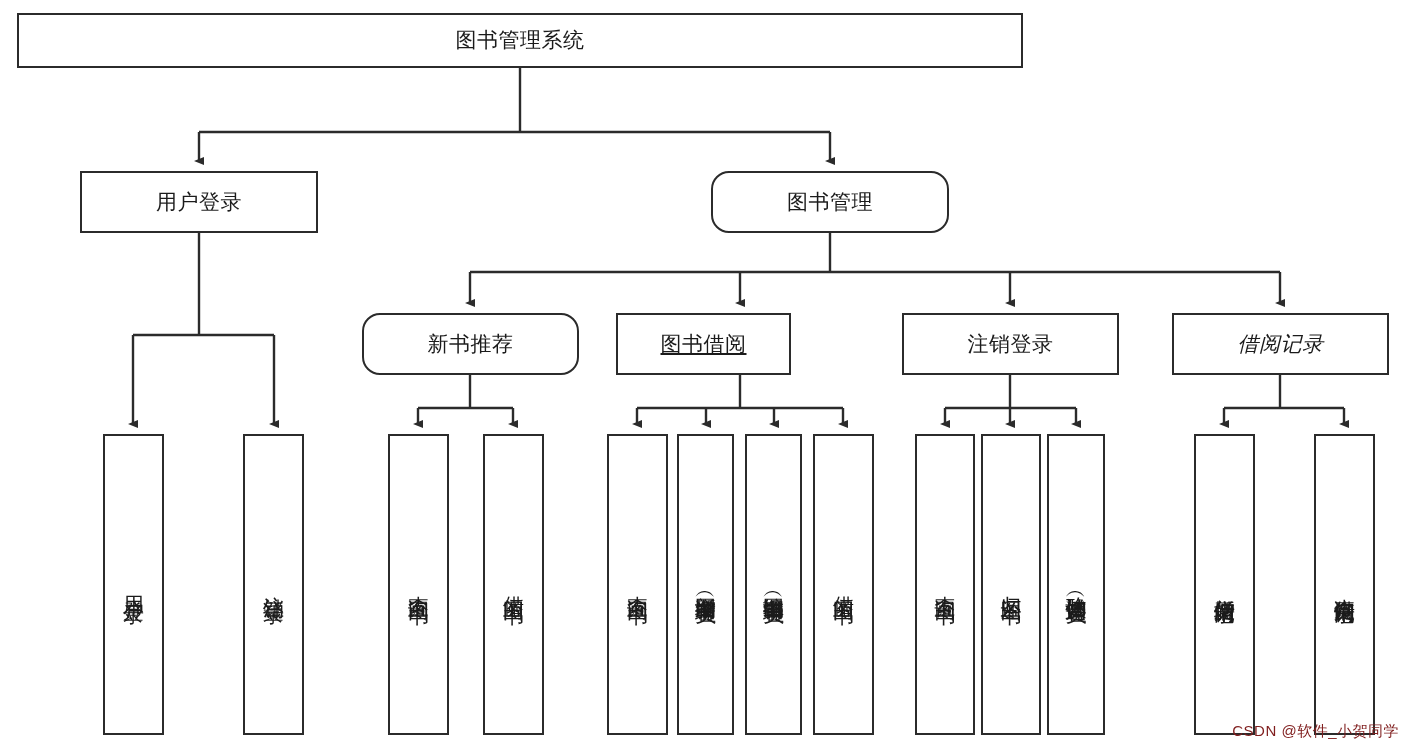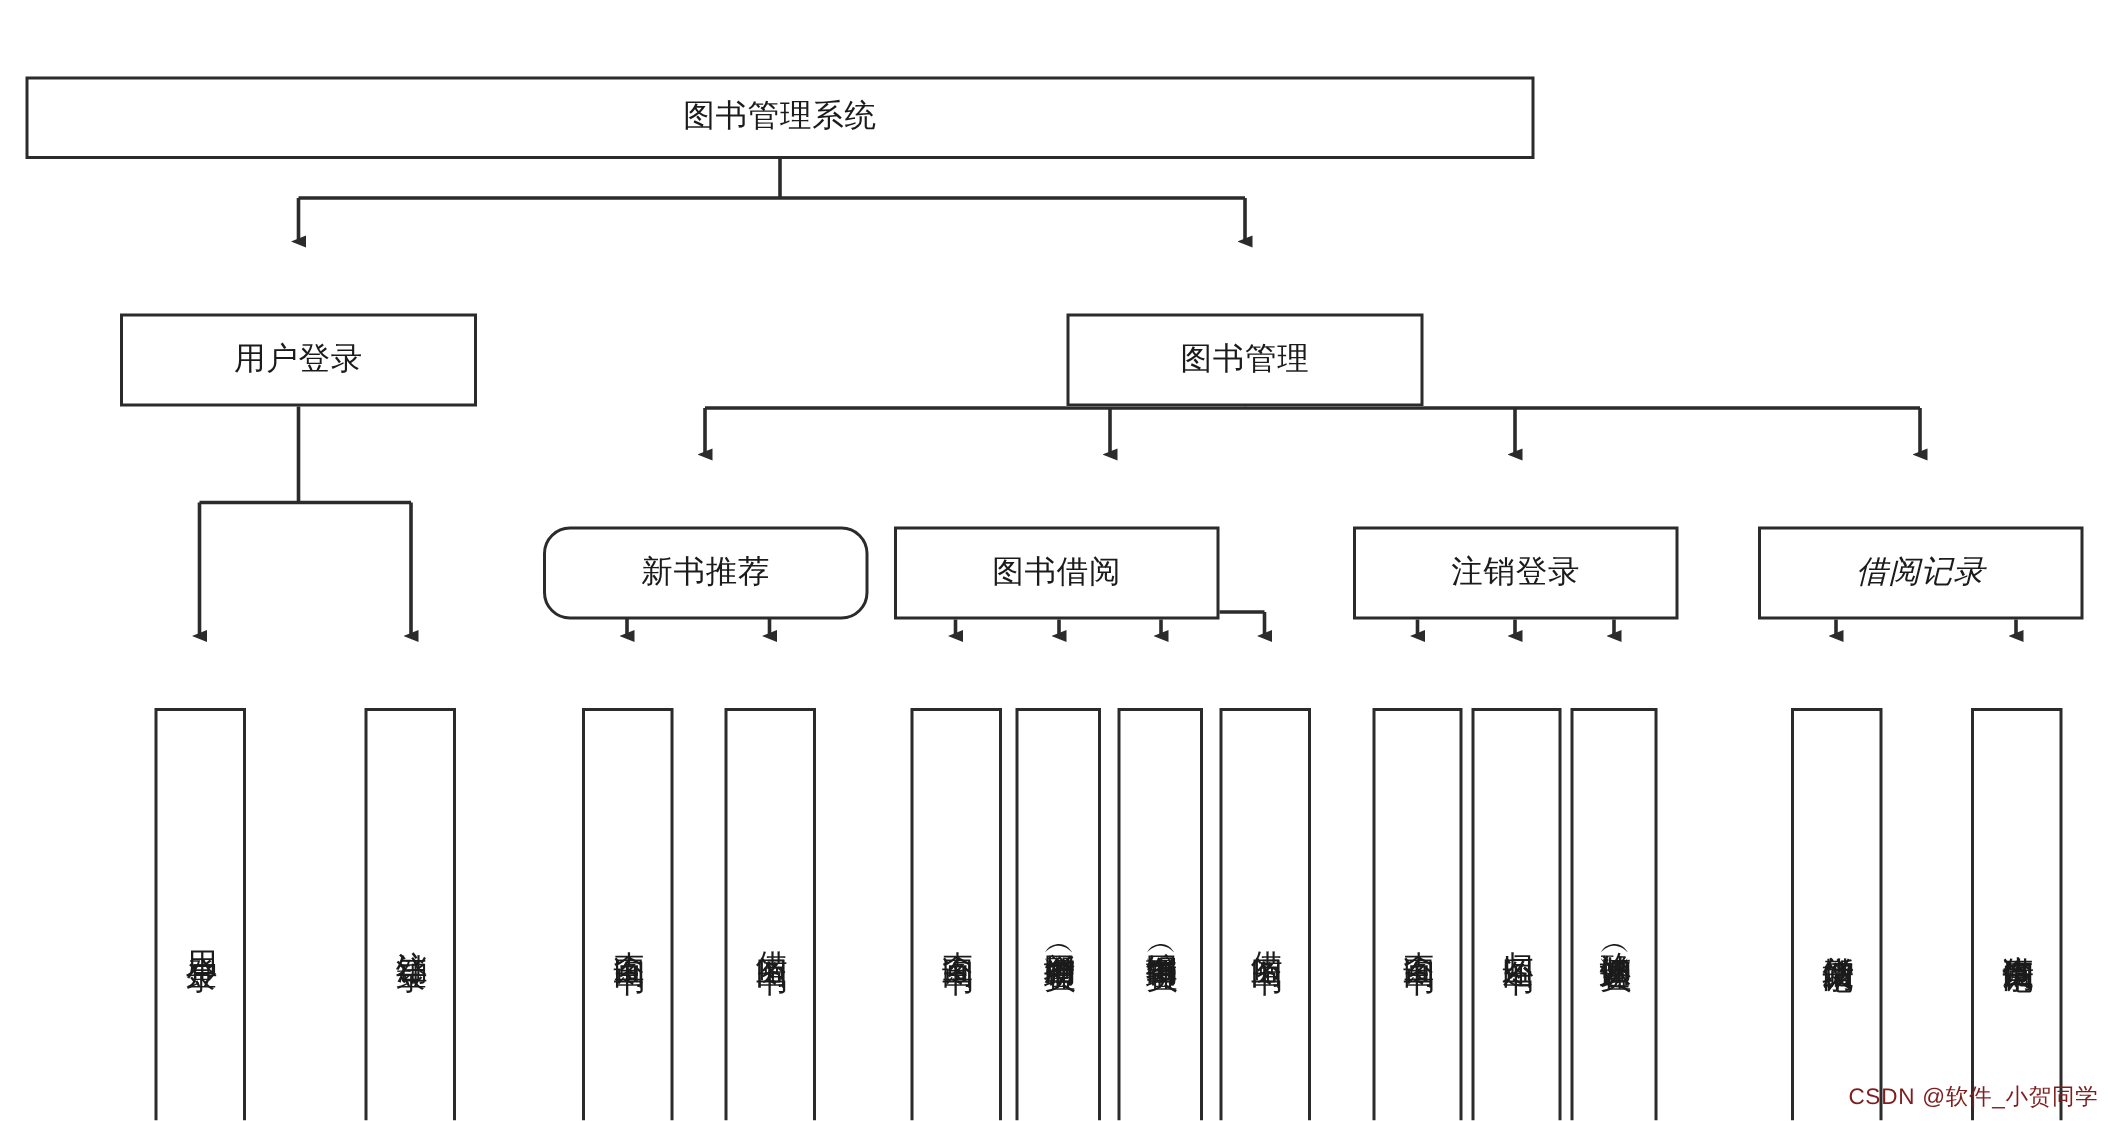--- a/index.html
+++ b/index.html
@@ -26,21 +26,20 @@
   }
   .node {
     position: absolute;
     box-sizing: border-box;
     border: 2px solid #2b2b2b;
     background: #ffffff;
     display: flex;
     align-items: center;
     justify-content: center;
     color: #1b1b1b;
-    margin-top: 38px;
   }
   .node-label {
     display: block;
     text-align: center;
     line-height: 1.18;
     letter-spacing: 0.5px;
     white-space: nowrap;
   }
   
   .node.h .node-label {
@@ -132,28 +131,28 @@
     </g>
   </svg>
 
   <div class="node root h" style="left:17px; top:13px; width:1006px; height:55px;">
     <span class="node-label">图书管理系统</span>
   </div>
 
   <div class="node h" style="left:80px; top:171px; width:238px; height:62px;">
     <span class="node-label">用户登录</span>
   </div>
-  <div class="node h" style="left:711px; top:171px; width:238px; height:62px;">
+  <div class="node h" style="left:711px; top:171px; width:238px; height:62px;border-radius:18px;">
     <span class="node-label">图书管理</span>
   </div>
 
   <div class="node h" style="left:362px; top:313px; width:217px; height:62px;border-radius:18px;">
     <span class="node-label">新书推荐</span>
   </div>
-  <div class="node h" style="left:596px; top:313px; width:217px; height:62px;">
+  <div class="node h" style="left:616px; top:313px; width:175px; height:62px;text-decoration:underline;">
     <span class="node-label">图书借阅</span>
   </div>
   <div class="node h" style="left:902px; top:313px; width:217px; height:62px;">
     <span class="node-label">注销登录</span>
   </div>
   <div class="node h" style="left:1172px; top:313px; width:217px; height:62px;font-style:italic;">
     <span class="node-label">借阅记录</span>
   </div>
 
   <div class="node v" style="left:103px; top:434px; width:61px; height:301px;">

